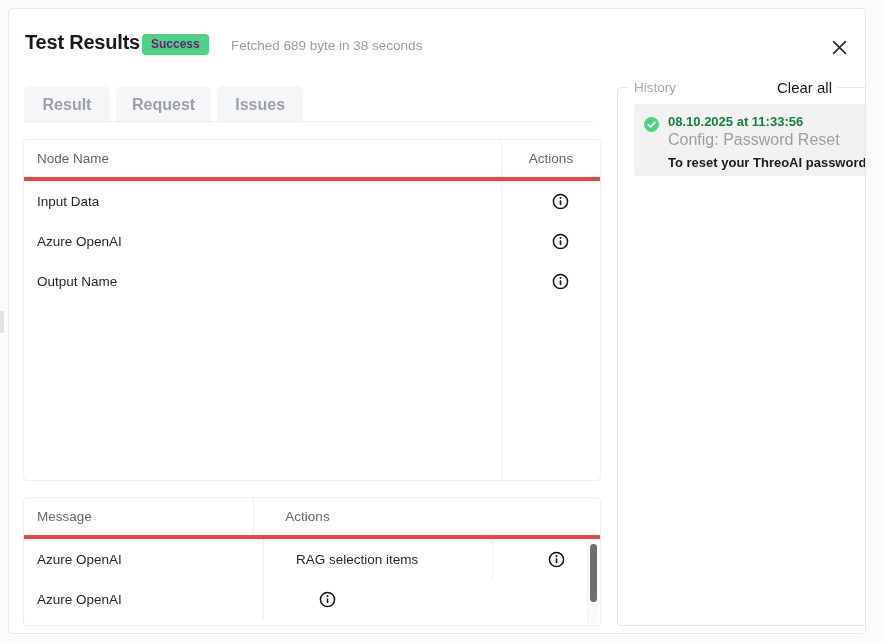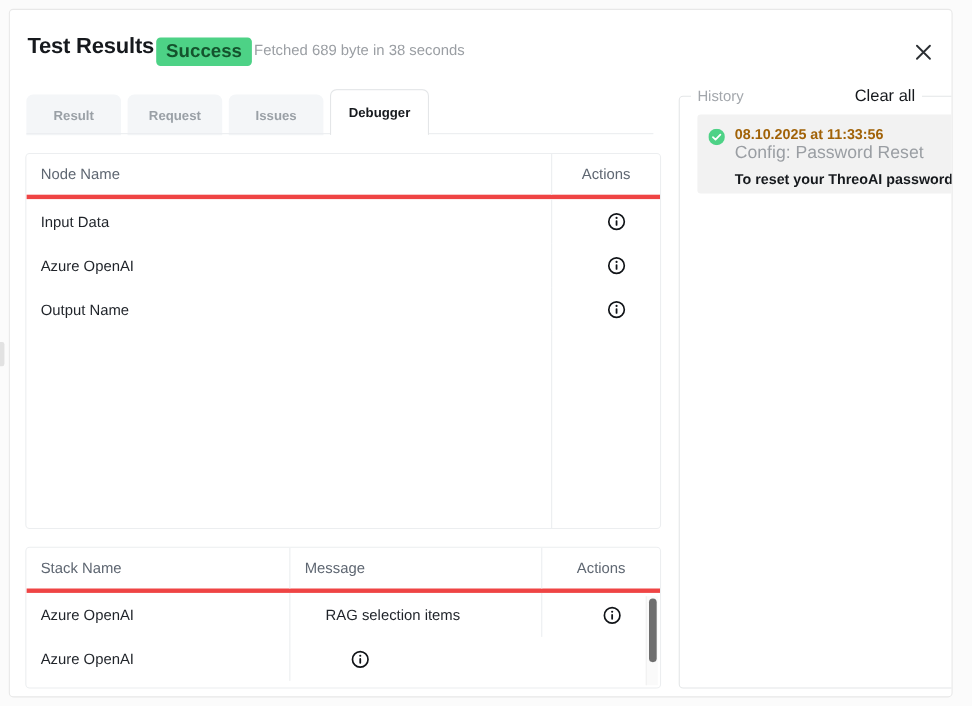--- a/index.html
+++ b/index.html
@@ -28,41 +28,41 @@
   }
 
   
   .dlg-header { position: absolute; left: 0; top: 0; width: 100%; height: 62px; }
   .dlg-title {
     position: absolute; left: 16px; top: 22px;
     font-size: 20px; font-weight: bold; color: #16191d; letter-spacing: -0.2px;
   }
   .badge {
     position: absolute; left: 133px; top: 25px;
-    background: #4dd286; color: #14532d;
-    font-size: 17px; font-weight: bold;
+    background: #4dd286; color: #701a75;
+    font-size: 12px; font-weight: bold;
     padding: 4px 9px 5px; border-radius: 4px; line-height: 1;
   }
   .fetch-info {
     position: absolute; left: 222px; top: 29px;
     font-size: 13.5px; color: #9a9ea3;
   }
   .close-btn {
     position: absolute; right: 12px; top: 24px;
     width: 28px; height: 28px; border: none; background: transparent;
     cursor: pointer; padding: 0; display: flex; align-items: center; justify-content: center;
   }
   .close-btn svg { display: block; }
 
   
   .tabs { position: absolute; left: 15px; top: 70px; height: 44px; display: flex; align-items: flex-end; }
   .tab {
     height: 37px; min-width: 86px; padding: 0 16px;
     display: flex; align-items: center; justify-content: center;
-    font-size: 12px; border-radius: 6px 6px 0 0; cursor: pointer; user-select: none;
+    font-size: 16px; border-radius: 6px 6px 0 0; cursor: pointer; user-select: none;
     margin-right: 6px;
   }
   .tab.inactive { background: #f4f6f8; color: #9aa0a6; font-weight: bold; }
   .tab.active {
     background: #ffffff; color: #16191d; font-weight: bold;
     height: 42px; border: 1px solid #e4e6e8; border-bottom: 1px solid #ffffff;
     position: relative; z-index: 3;
   }
   .tabs-underline {
     position: absolute; left: 15px; top: 112px; width: 570px; height: 1px; background: #eceef0;
@@ -124,21 +124,21 @@
   }
   .history .legend-title { font-size: 13.5px; color: #a3a7ac; }
   .history .clear-all { font-size: 15px; color: #16191d; cursor: pointer; }
   .hist-list { position: relative; padding: 8px 0 0 16px; }
   .hist-item {
     position: relative; background: #f2f2f2; border-radius: 3px;
     width: 236px; height: 72px; padding: 10px 10px 10px 34px;
     overflow: hidden; cursor: pointer;
   }
   .hist-check { position: absolute; left: 10px; top: 13px; width: 15px; height: 15px; }
-  .hist-date { font-size: 13px; font-weight: bold; color: #a16207; white-space: nowrap; }
+  .hist-date { font-size: 13px; font-weight: bold; color: #15803d; white-space: nowrap; }
   .hist-config { font-size: 16px; color: #9a9ea3; margin-top: 2px; white-space: nowrap; }
   .hist-snippet { font-size: 13px; font-weight: bold; color: #16191d; margin-top: 6px; white-space: nowrap; }
 </style>
 </head>
 <body>
 
 <div id="root">
 
   <div class="edge-handle"></div>
 
@@ -154,21 +154,20 @@
             <path d="M1.6 1.6 L13.4 13.4 M13.4 1.6 L1.6 13.4" stroke="#2b2f33" stroke-width="1.7" stroke-linecap="round"></path>
           </svg>
         </span>
       </button>
     </div>
 
     <div class="tabs">
       <div class="tab inactive">Result</div>
       <div class="tab inactive">Request</div>
       <div class="tab inactive">Issues</div>
-      <div class="tab active">Debugger</div>
     </div>
     <div class="tabs-underline"></div>
 
     <div class="tbl" id="table-nodes">
       <div class="thead">
         <div class="th c1">Node Name</div>
         <div class="th c2 center">Actions</div>
       </div>
       <div class="tbody">
         <div class="tr">
@@ -209,21 +208,20 @@
         </div>
         <div class="tr" style="height:221px">
           <div class="td c1"></div>
           <div class="td c2"></div>
         </div>
       </div>
     </div>
 
     <div class="tbl" id="table-stack">
       <div class="thead">
-        <div class="th c1">Stack Name</div>
         <div class="th c2">Message</div>
         <div class="th c3 center">Actions</div>
       </div>
       <div class="tbody">
         <div class="tr">
           <div class="td c1">Azure OpenAI</div>
           <div class="td c2">RAG selection items</div>
           <div class="td c3 center">
             <span class="info-icon">
               <svg width="17" height="17" viewBox="0 0 20 20" aria-hidden="true">

